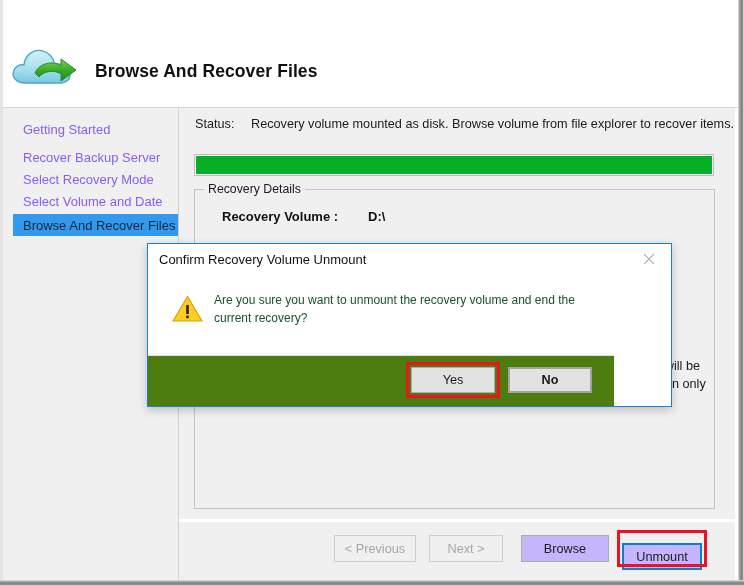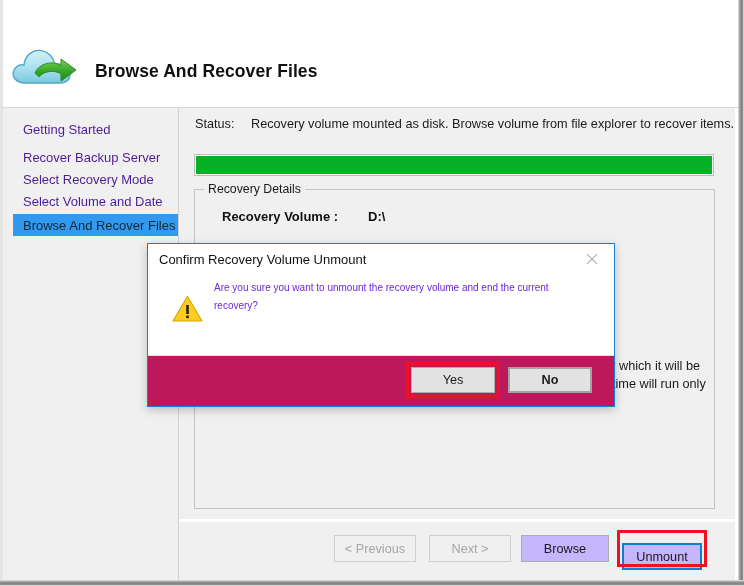--- a/index.html
+++ b/index.html
@@ -107,21 +107,21 @@
     position: absolute;
     left: 10px;
     width: 165px;
     height: 22px;
     display: flex;
     align-items: center;
     cursor: pointer;
   }
   .nav-item span {
     font-size: 13px;
-    color: #4c1d95;
+    color: #8b5cf6;
     padding-left: 10px;
     white-space: nowrap;
   }
   .nav-item.selected {
     background: #3399ee;
   }
   .nav-item.selected span { color: #10273a; }
 
   
   #content {
@@ -248,36 +248,36 @@
     color: #a6a6a6;
     border-color: #cfcfcf;
     background: #f0f0f0;
     cursor: default;
   }
   .btn.focused {
     border: 2px solid #0a7fd8;
     margin-top: 8px;
   }
   #btn-previous { left: 155px; width: 82px; }
-  #btn-next     { left: 250px; width: 82px; }
+  #btn-next     { left: 250px; width: 74px; }
   #btn-browse   { left: 342px; width: 88px; }
   #btn-unmount  { left: 443px; width: 80px; }
 
   .annot-red {
     position: absolute;
     border: 3px solid #ee1122;
     box-sizing: border-box;
     pointer-events: none;
   }
 
   
   #dialog {
     position: absolute;
     left: 147px; top: 243px;
-    width: 468px; height: 164px;
+    width: 525px; height: 164px;
     background: #ffffff;
     border: 1px solid #1a7fd4;
     box-sizing: border-box;
     box-shadow: 0 3px 9px rgba(0,0,0,0.22);
   }
   #dialog-title {
     position: absolute;
     left: 11px; top: 8px;
     font-size: 13px;
     color: #111111;
@@ -298,31 +298,31 @@
     width: 466px; height: 73px;
     background: #ffffff;
   }
   #dialog-warn-icon {
     position: absolute;
     left: 24px; top: 19px;
     width: 31px; height: 28px;
   }
   #dialog-message {
     position: absolute;
-    left: 66px; top: 3px;
+    left: 66px; top: 15px;
     width: 362px;
-    font-size: 10px;
-    color: #6d28d9;
+    font-size: 12px;
+    color: #14532d;
     line-height: 18px;
   }
   #dialog-footer {
     position: absolute;
     left: 0; bottom: 0;
     width: 466px; height: 50px;
-    background: #be185d;
+    background: #4d7c0f;
     border-top: 1px solid #dfdfdf;
   }
   .dlg-btn {
     position: absolute;
     top: 11px;
     height: 26px;
     background: #e2e2e2;
     border: 1px solid #adadad;
     box-sizing: border-box;
     font-size: 12.7px;

